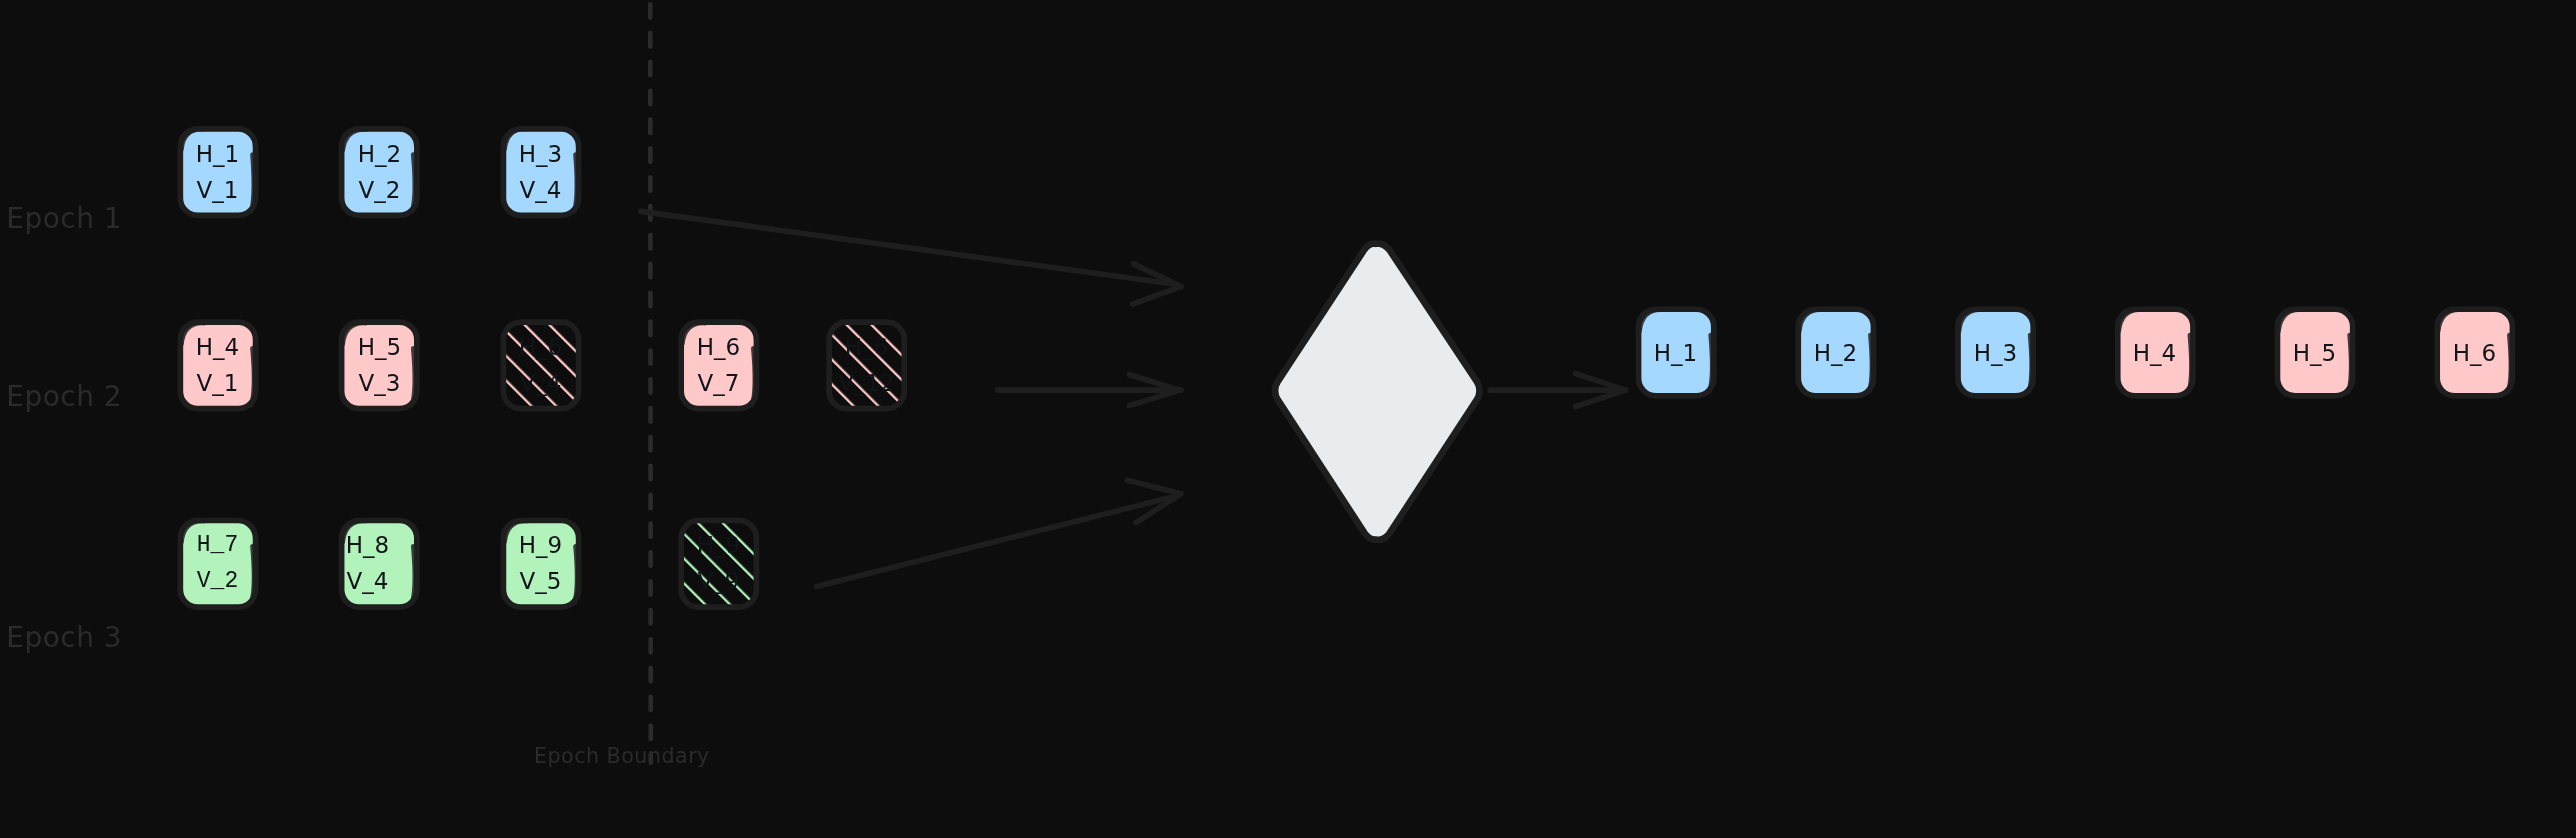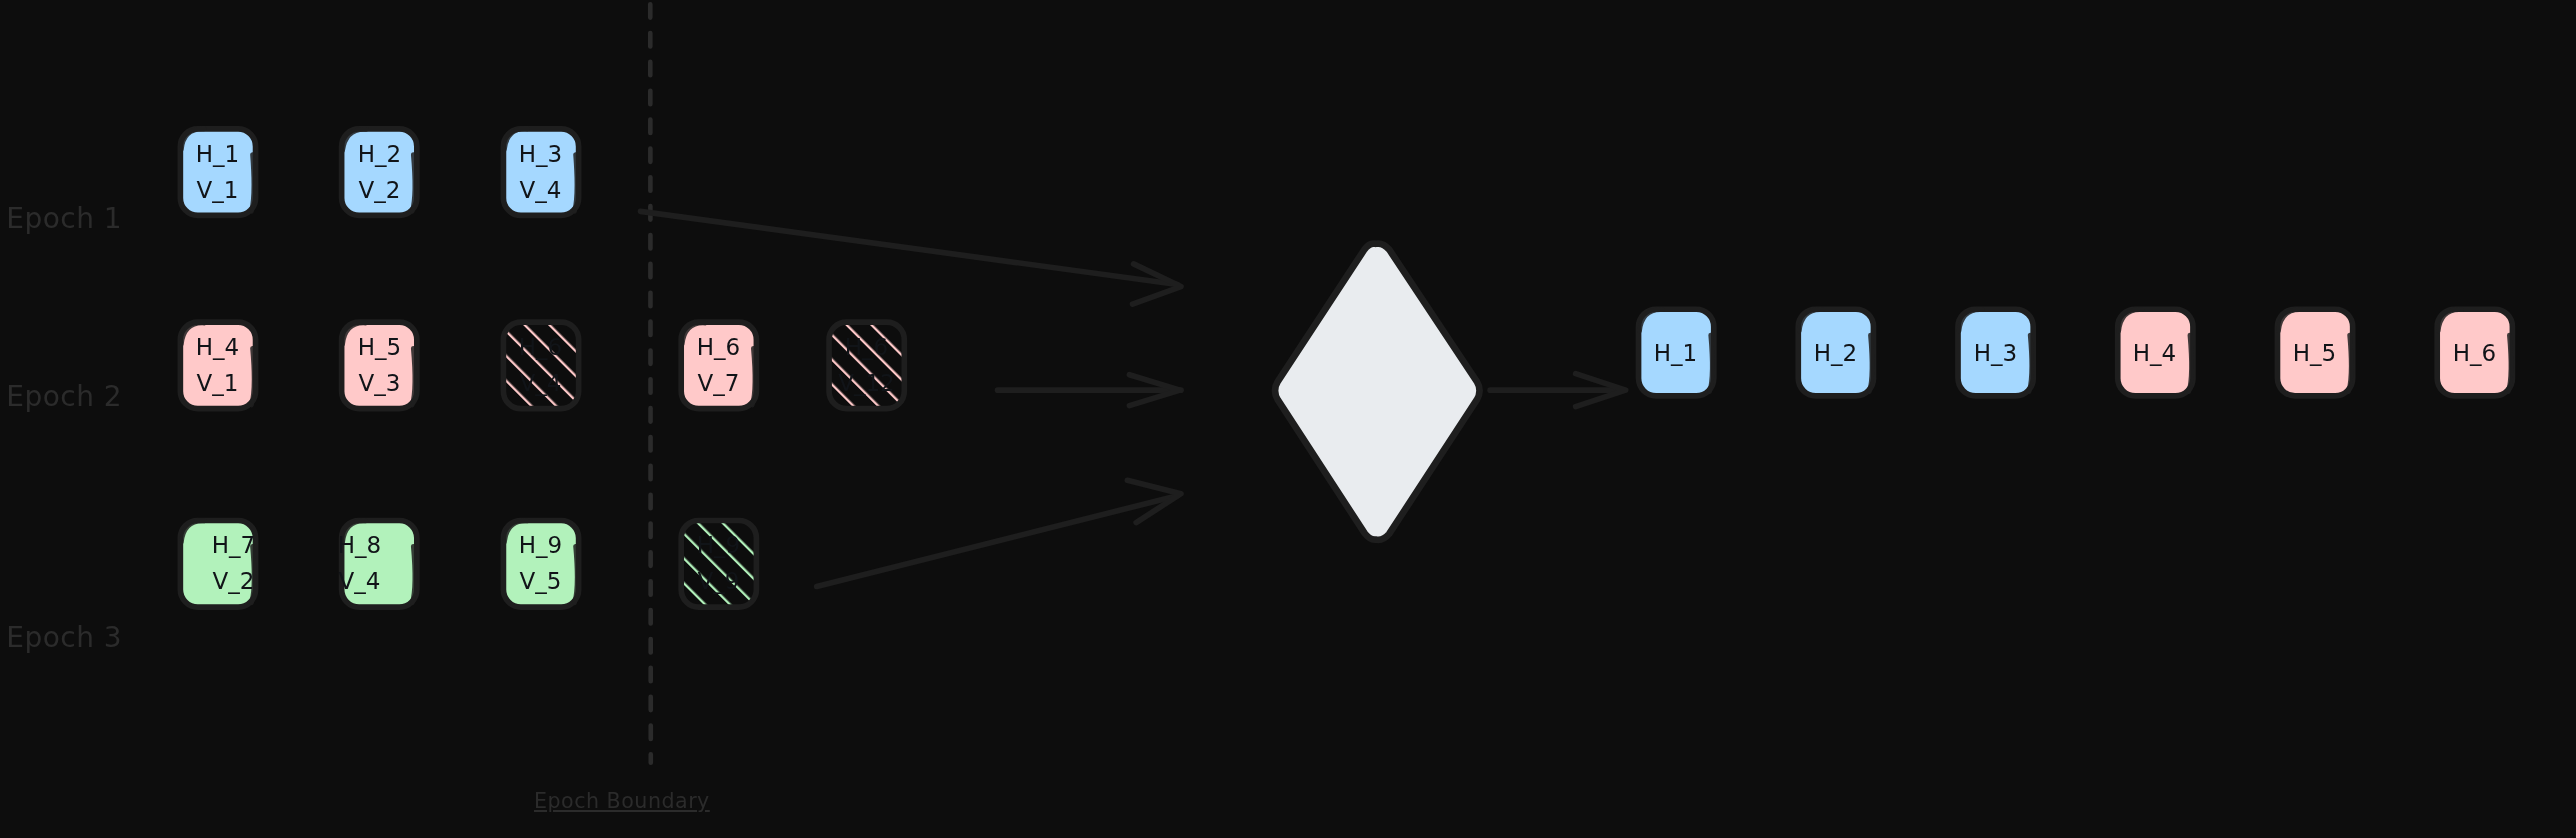--- a/index.html
+++ b/index.html
@@ -156,21 +156,21 @@
         <rect x="5660" y="600" width="146" height="168" rx="34" ry="34" fill="#b2f2bb" stroke="#1e1e1e" stroke-width="11"></rect>
         <path d="M5662 642 q5 -44 45 -41 M5800 650 q7 78 -2 110" stroke="#1e1e1e" stroke-width="9" fill="none" stroke-linecap="round" opacity=".85"></path>
       </g>
     </g>
   </svg>
 
   <div class="rowlabel" style="left:6.2px;top:202px;">Epoch 1</div>
   <div class="rowlabel" style="left:6.2px;top:380px;">Epoch 2</div>
   <div class="rowlabel" style="left:6.2px;top:621px;">Epoch 3</div>
 
-  <div class="boundarylabel" style="left:534px;top:789px;text-decoration:underline;">Epoch Boundary</div>
+  <div class="boundarylabel" style="left:534px;top:744px;">Epoch Boundary</div>
 
   <div class="celltext" style="left:180px;top:129px;width:75px;height:87px;">
     <span>H_1</span>
     <span>V_1</span>
   </div>
   <div class="celltext" style="left:342px;top:129px;width:75px;height:87px;">
     <span>H_2</span>
     <span>V_2</span>
   </div>
   <div class="celltext" style="left:503px;top:129px;width:75px;height:87px;">
@@ -192,25 +192,25 @@
   </div>
   <div class="celltext" style="left:681px;top:322px;width:75px;height:87px;">
     <span>H_6</span>
     <span>V_7</span>
   </div>
   <div class="celltext" style="left:829px;top:322px;width:75px;height:87px;">
     <span>H_6</span>
     <span>V_12</span>
   </div>
 
-  <div class="celltext" style="left:196px;top:520px;width:75px;height:87px;">
+  <div class="celltext" style="left:180px;top:520px;width:75px;height:87px;font-family:Liberation Mono, monospace;">
     <span>H_7</span>
     <span>V_2</span>
   </div>
-  <div class="celltext" style="left:322px;top:520px;width:75px;height:87px;">
+  <div class="celltext" style="left:330px;top:520px;width:75px;height:87px;">
     <span>H_8</span>
     <span>V_4</span>
   </div>
   <div class="celltext" style="left:503px;top:520px;width:75px;height:87px;">
     <span>H_9</span>
     <span>V_5</span>
   </div>
   <div class="celltext" style="left:681px;top:520px;width:75px;height:87px;">
     <span>H_9</span>
     <span>V_9</span>

